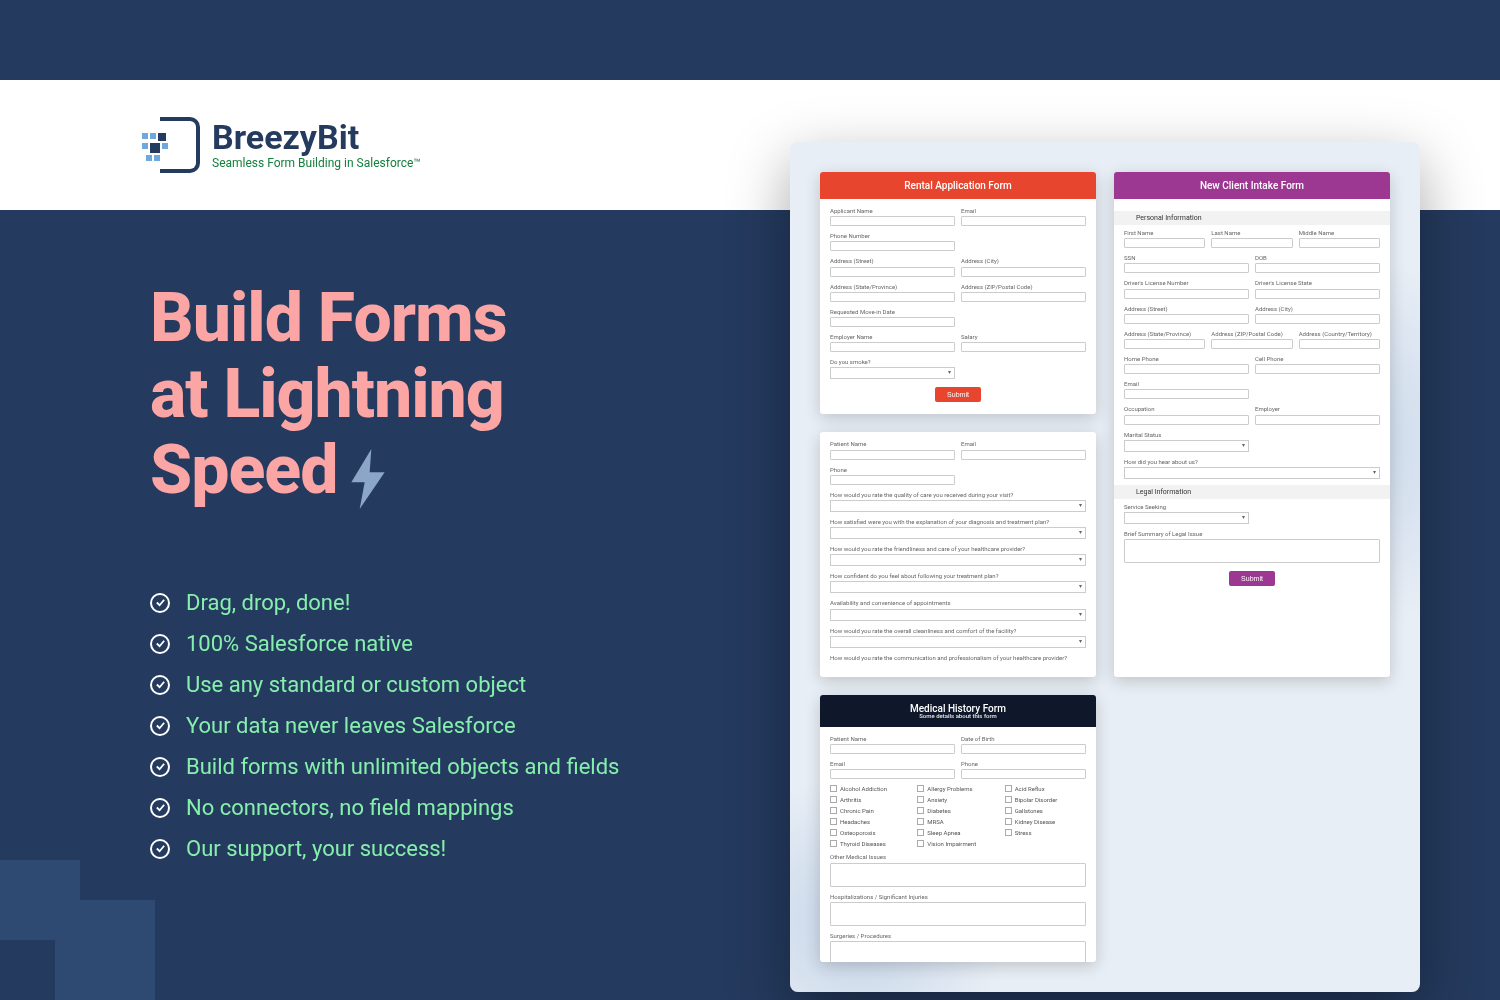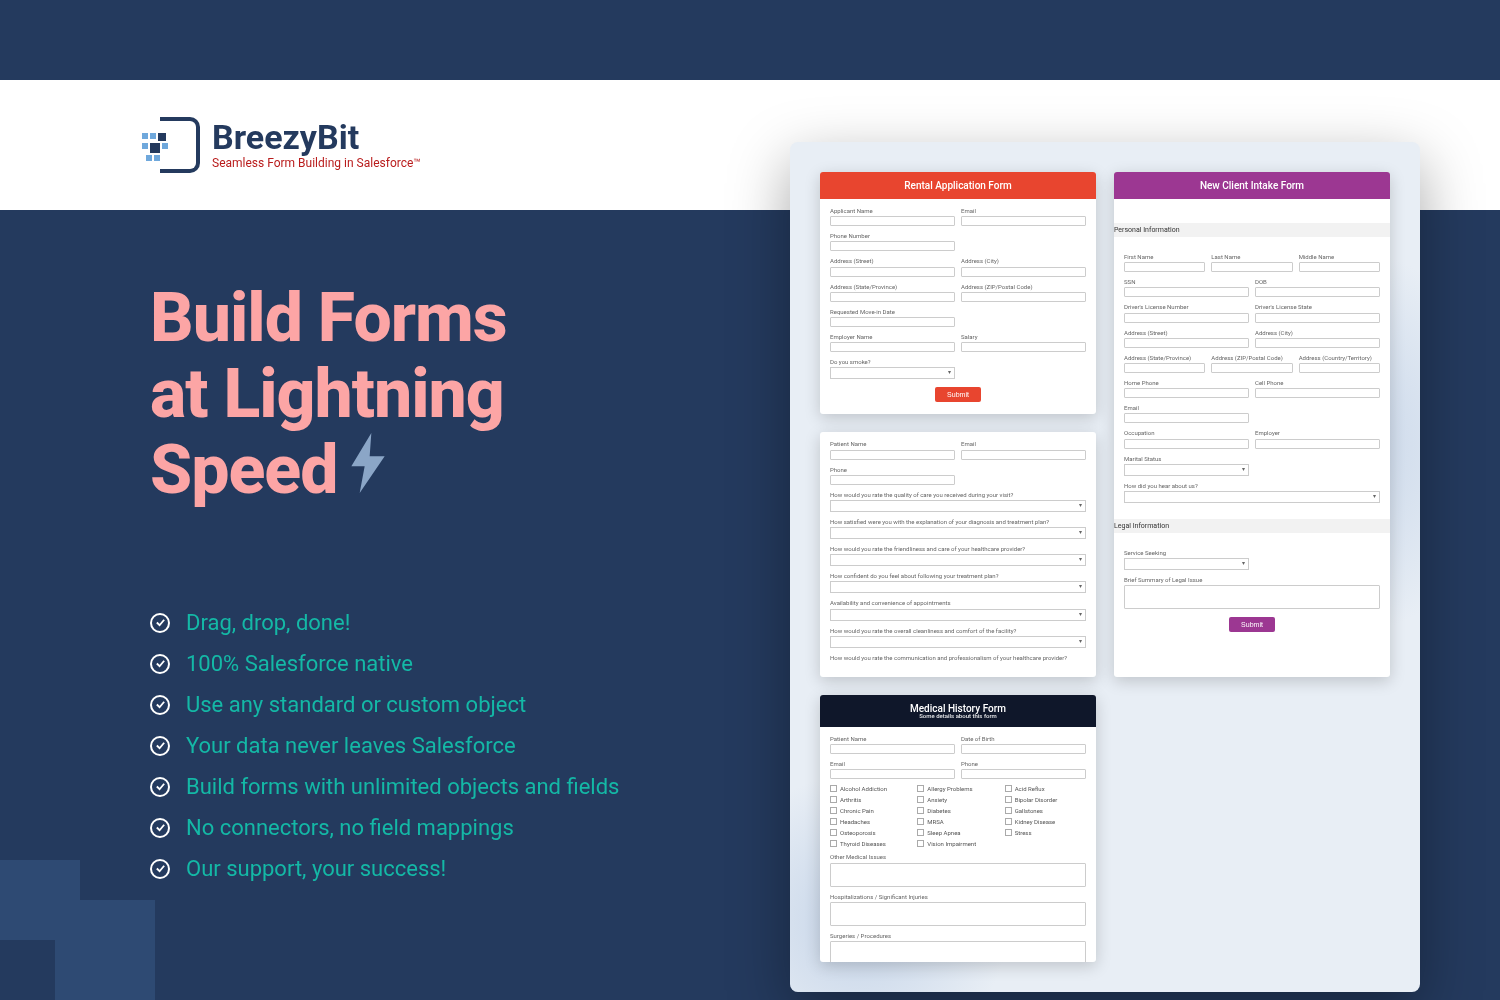--- a/index.html
+++ b/index.html
@@ -6,44 +6,44 @@
 body{font-family:-apple-system,BlinkMacSystemFont,"Segoe UI",Roboto,sans-serif;width:1500px;height:1000px;background:#243a5e;overflow:hidden;position:relative}
 .topbar{position:absolute;top:0;left:0;right:0;height:80px;background:#243a5e}
 .whitebar{position:absolute;top:80px;left:0;right:0;height:130px;background:#fff;display:flex;align-items:center;padding-left:140px}
 .logo-wrap{display:flex;align-items:center;gap:12px}
 .logo-icon{width:60px;height:56px;position:relative}
 .logo-bracket{position:absolute;right:0;top:0;width:40px;height:56px;border:4px solid #243a5e;border-left:none;border-radius:0 10px 10px 0}
 .logo-dots{position:absolute;left:0;top:16px}
 .logo-dot{background:#6fa8dc;width:6px;height:6px;position:absolute}
 .logo-text{color:#243a5e}
 .logo-text .brand{font-size:34px;font-weight:700;line-height:1}
-.logo-text .tag{font-size:12px;color:#b91c1c;margin-top:2px}
+.logo-text .tag{font-size:12px;color:#15803d;margin-top:2px}
 .main{position:absolute;top:210px;left:0;right:0;bottom:0;background:#243a5e}
 .hero{position:absolute;left:150px;top:70px;color:#fca5a5}
 .hero-title{font-size:68px;font-weight:800;line-height:1.12;letter-spacing:-1px}
 .bolt{display:inline-block;width:40px;height:60px;margin-left:10px;vertical-align:middle}
-.features{position:absolute;left:150px;top:400px;color:#14b8a6}
+.features{position:absolute;left:150px;top:380px;color:#86efac}
 .feat{display:flex;align-items:center;gap:16px;margin-bottom:16px;font-size:22px;font-weight:400}
 .check{width:20px;height:20px;border:2px solid #fff;border-radius:50%;display:flex;align-items:center;justify-content:center;flex-shrink:0}
 .check svg{width:11px;height:11px}
 .bg-sq{position:absolute;background:#2e4a73}
 .sq1{left:0;bottom:60px;width:80px;height:80px}
 .sq2{left:55px;bottom:0;width:100px;height:100px}
 .preview{position:absolute;right:80px;top:-68px;width:630px;height:850px;background:#e8eef5;border-radius:8px;box-shadow:0 20px 60px rgba(0,0,0,0.35);padding:30px;overflow:hidden}
 .preview::before{content:"";position:absolute;right:-100px;top:100px;width:400px;height:400px;border-radius:50%;background:radial-gradient(circle,#c5d4e8 0%,transparent 70%)}
 .preview::after{content:"";position:absolute;left:-80px;bottom:-80px;width:300px;height:300px;border-radius:50%;background:radial-gradient(circle,#c5d4e8 0%,transparent 70%)}
 .forms-grid{position:relative;z-index:2;display:grid;grid-template-columns:1fr 1fr;gap:18px;height:100%;align-content:start}
 .form-card{background:#fff;border-radius:3px;box-shadow:0 4px 16px rgba(0,0,0,0.18);overflow:hidden;font-size:7px}
 .form-header{padding:8px;text-align:center;color:#fff;font-size:10px;font-weight:500}
 .hdr-orange{background:#e8452f}
 .hdr-purple{background:#9c3792}
 .hdr-gold{background:#d99a2b}
 .hdr-blue{background:#0f172a}
 .form-body{padding:8px 10px}
-.form-section{background:#f2f2f2;padding:3px 0;font-size:7px;color:#333;margin:16px -10px}
+.form-section{background:#f2f2f2;padding:3px 22px;font-size:7px;color:#333;margin:4px -10px}
 .form-row{display:flex;gap:6px;margin-bottom:6px}
 .form-field{flex:1}
 .form-field.half{flex:0 0 calc(50% - 3px)}
 .form-label{font-size:6px;color:#666;display:block;margin-bottom:2px;line-height:1.2}
 .form-input{height:10px;border:1px solid #ccc;border-radius:1px;width:100%;background:#fff}
 .form-input.tall{height:24px}
 .form-select{height:12px;border:1px solid #ccc;background:#fff;position:relative}
 .form-select::after{content:"▾";position:absolute;right:3px;top:0;font-size:6px;color:#666}
 .form-submit{display:block;margin:8px auto 4px;padding:4px 12px;color:#fff;font-size:7px;border:none;border-radius:2px}
 .btn-orange{background:#e8452f}
@@ -82,21 +82,21 @@
 </div>
 
 <div class="main">
   <div class="bg-sq sq1"></div>
   <div class="bg-sq sq2"></div>
 
   <div class="hero">
     <div class="hero-title">
       <div>Build Forms</div>
       <div>at Lightning</div>
-      <div style="display:flex;align-items:flex-start">
+      <div style="display:flex;align-items:flex-end">
         <span>Speed</span>
         <span class="bolt">
           <svg viewBox="0 0 24 36">
               <path d="M14 0 L2 20 L10 20 L7 36 L22 14 L13 14 Z" fill="#8ba6c7"></path>
             </svg>
         </span>
       </div>
     </div>
   </div>
 

